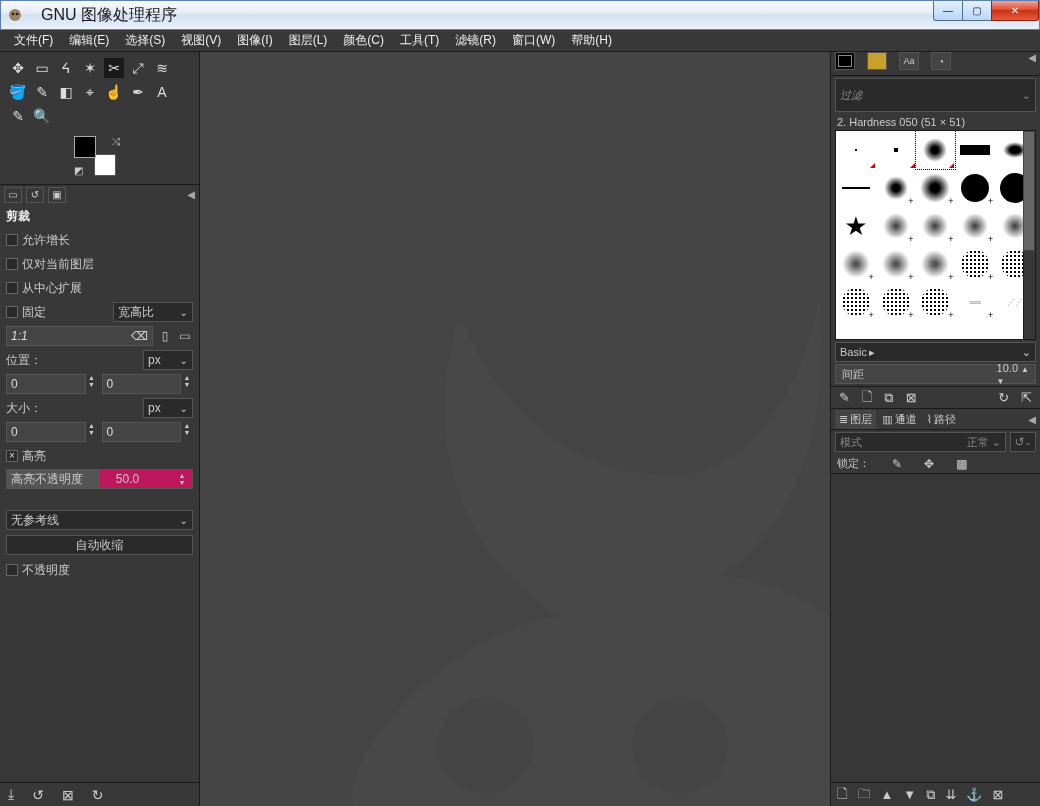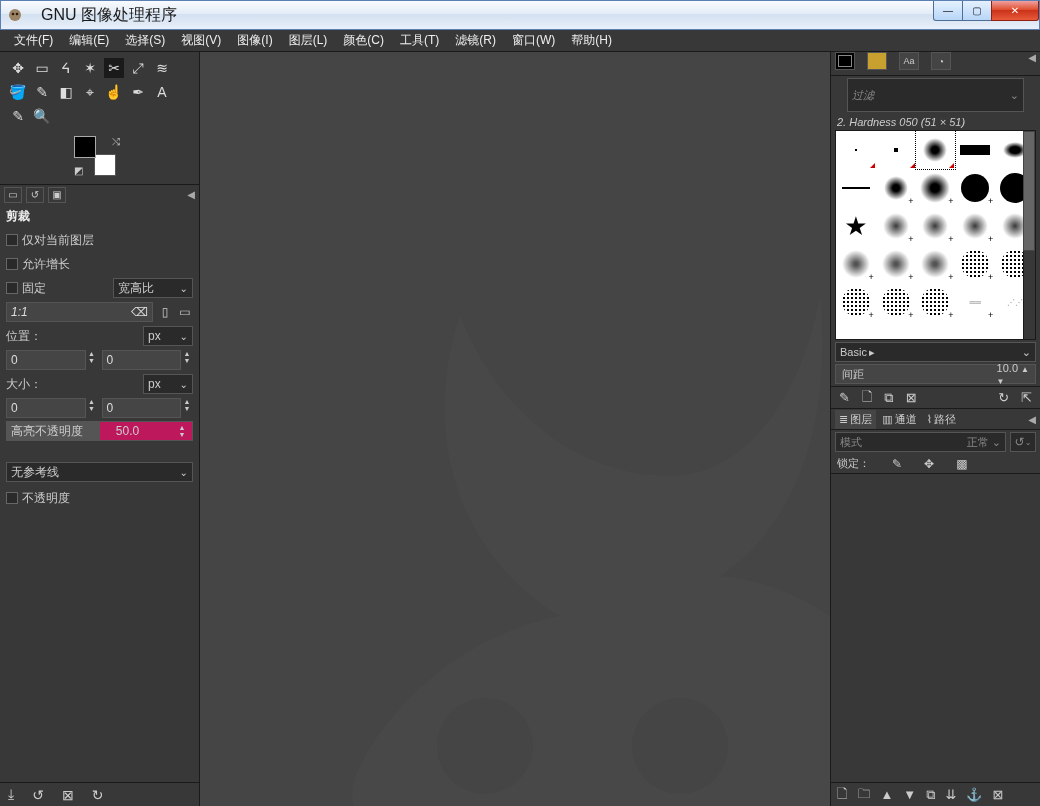--- a/index.html
+++ b/index.html
@@ -66,24 +66,24 @@
 
 .dock-tabs{ height:24px; background:#383838; border-bottom:1px solid #1a1a1a; display:flex; align-items:flex-start; padding:0 4px; gap:12px;}
 .dock-tabs .dt{ width:20px; height:18px; border:1px solid #555; display:flex; align-items:center; justify-content:center; font-size:10px;}
 .dt.brush{background:#c8a030;}
 .dt.pat{background:#000; position:relative;}
 .dt.pat::after{content:""; position:absolute; inset:2px; border:1px solid #888;}
 .dt.font{background:#444; color:#ccc; font-size:9px;}
 .dt.hist{background:#444; color:#ccc;}
 .dock-tabs .tarrow{margin-left:auto; font-size:10px; color:#aaa;}
 
-.filter-row{ height:20px; background:#2a2a2a; border:1px solid #555; margin:2px 16px; display:flex; align-items:center; padding:16px 4px; color:#888; font-style:italic; font-size:11px;}
+.filter-row{ height:20px; background:#2a2a2a; border:1px solid #555; margin:2px 4px; display:flex; align-items:center; padding:16px 4px; color:#888; font-style:italic; font-size:11px;}
 .filter-row .caret{margin-left:auto; font-style:normal;}
 
-.brush-title{ font-size:11px; font-style:italic; color:#ccc; padding:2px 6px;}
+.brush-title{ font-size:11px; color:#ccc; padding:2px 6px;}
 .brush-browser{ margin:0 4px; height:210px; background:#fff; position:relative; overflow:hidden; border:1px solid #1a1a1a;}
 .brush-browser .scroll{position:absolute; right:0; top:0; bottom:0; width:12px; background:#383838; border-left:1px solid #1a1a1a;}
 .brush-browser .thumb{position:absolute; right:0; top:0; width:12px; height:120px; background:#666; border:1px solid #444;}
 .brush-grid{ display:grid; grid-template-columns:repeat(5,1fr); grid-auto-rows:38px; gap:0;}
 .brush-cell{ display:flex; align-items:center; justify-content:center; position:relative;}
 .brush-cell.sel{outline:1px dotted #000;}
 .brush-cell .dot{ width:24px; height:24px; border-radius:50%; background:radial-gradient(circle,#000 0%,#000 20%,rgba(0,0,0,0) 70%);}
 .brush-cell .hard{ width:22px; height:22px; border-radius:50%; background:#000;}
 .brush-cell .pix{ width:2px; height:2px; background:#000;}
 .brush-cell .star{ font-size:26px; color:#000; line-height:1;}
@@ -194,25 +194,29 @@
       <div class="ticon">▭</div>
       <div class="ticon">↺</div>
       <div class="ticon">▣</div>
       <div class="tarrow">◀</div>
     </div>
 
     <div class="opts">
       <div class="hdr">剪裁</div>
       <div class="opt-row">
           <div class="chk"></div>
+          <span>允许增长</span>
+        </div>
+      <div class="opt-row">
+          <div class="chk"></div>
           <span>仅对当前图层</span>
         </div>
       <div class="opt-row">
           <div class="chk"></div>
-          <span>允许增长</span>
+          <span>从中心扩展</span>
         </div>
       <div class="opt-row">
         <div class="chk"></div>
         <span>固定</span>
         <div class="sel-box" style="margin-left:auto; flex:0 0 80px;">
             <span>宽高比</span>
             <span class="caret">⌄</span>
           </div>
       </div>
       <div class="opt-row">
@@ -270,35 +274,40 @@
         <div class="num-field">
             <div class="input-box">
               <span>0</span>
             </div>
             <div class="spin">
               <div>▲</div>
               <div>▼</div>
             </div>
           </div>
       </div>
+      <div class="opt-row">
+          <div class="chk on"></div>
+          <span>高亮</span>
+        </div>
       <div class="slider-send">
         <div class="fill"></div>
         <span>高亮不透明度</span>
         <span>50.0</span>
         <div class="spin" style="margin-left:4px;">
             <div>▲</div>
             <div>▼</div>
           </div>
       </div>
       <div class="opt-row" style="margin-top:20px;">
         <div class="sel-box">
             <span>无参考线</span>
             <span class="caret">⌄</span>
           </div>
       </div>
+      <div class="btn-row"><span>自动收缩</span></div>
       <div class="opt-row" style="margin-top:4px;">
           <div class="chk"></div>
           <span>不透明度</span>
         </div>
     </div>
 
     <div class="dock-bottom">
       <span>⤓</span>
       <span>↺</span>
       <span>⊠</span>

